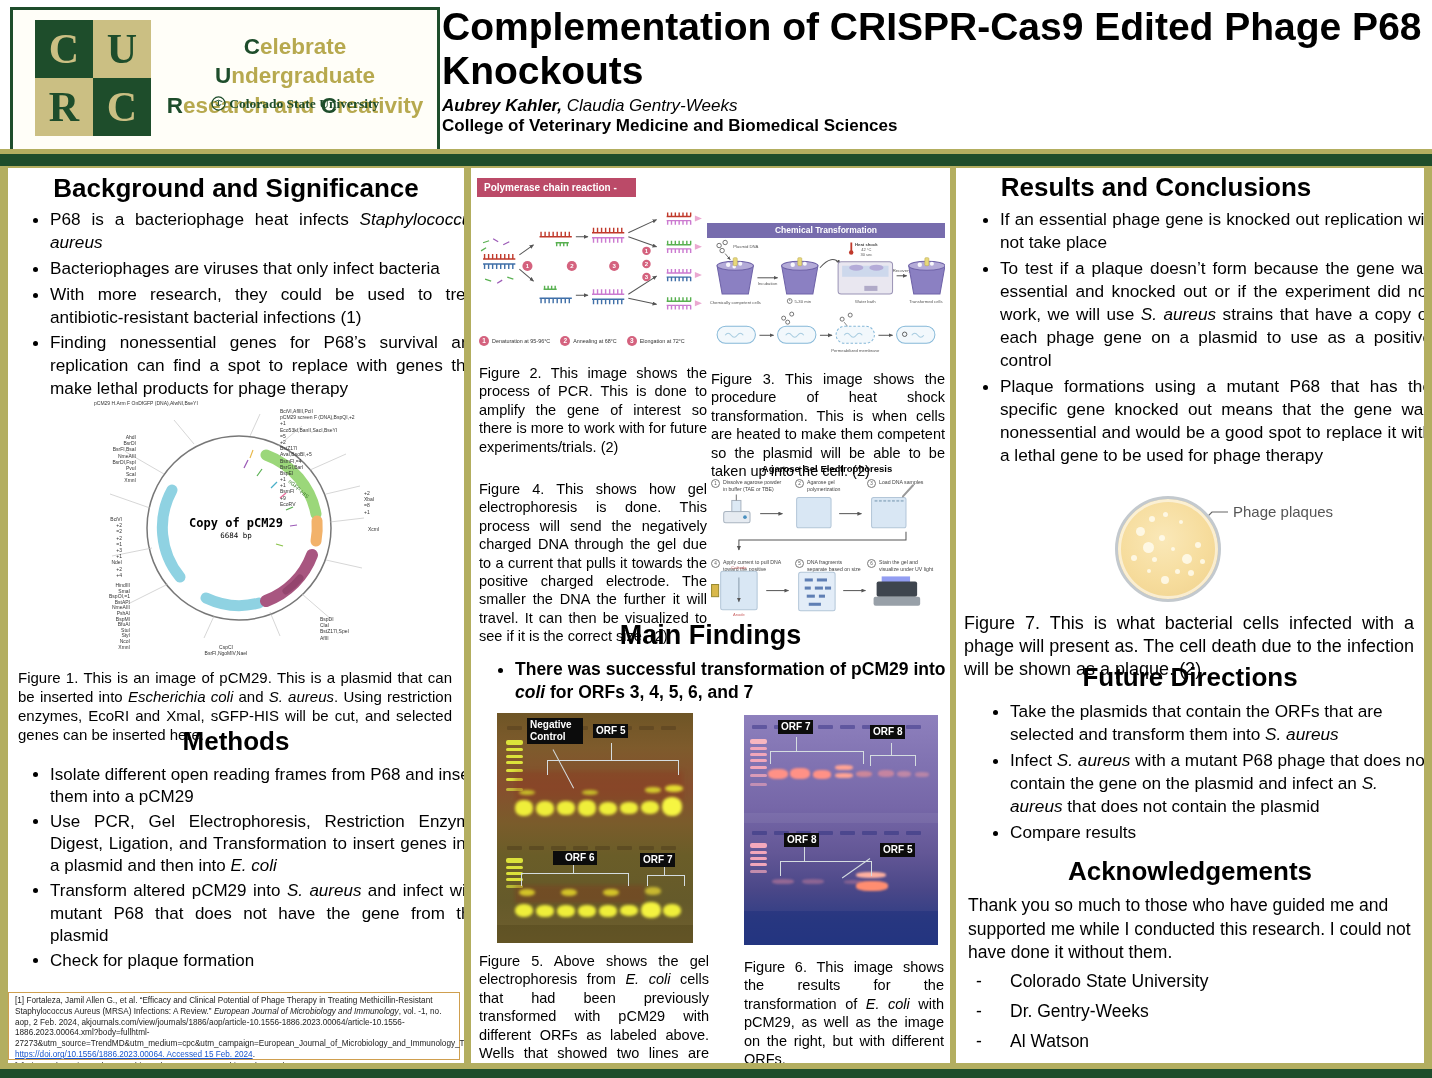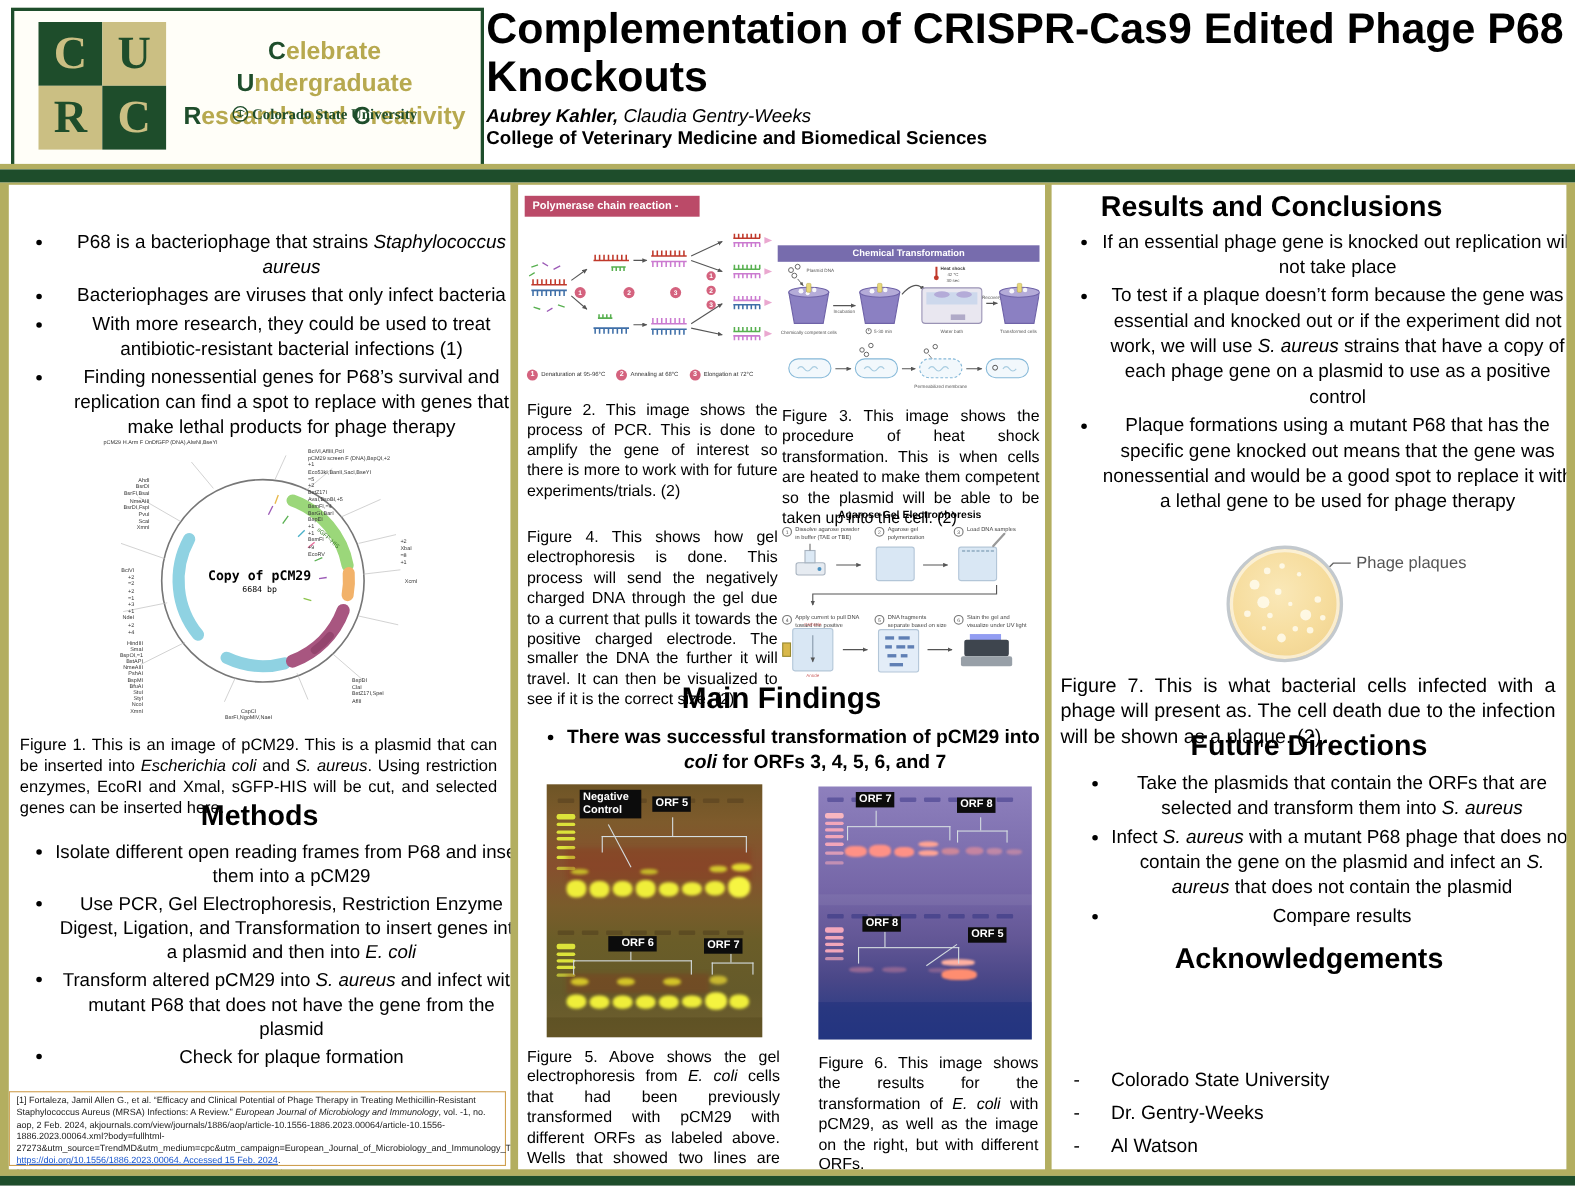--- a/index.html
+++ b/index.html
@@ -18,21 +18,21 @@
   .title{font-size:39px;font-weight:700;line-height:1.13;}
   .authors{font-size:17px;margin-top:3px;}
   .affil{font-size:17px;font-weight:700;}
   .bar-gold{position:absolute;left:0;top:149px;width:1432px;height:5px;background:#b3ae60;}
   .bar-green{position:absolute;left:0;top:154px;width:1432px;height:12px;background:#1E4D2B;}
   .body-bg{position:absolute;left:0;top:166px;width:1432px;height:903px;background:#b3ae60;}
   .bar-green-b{position:absolute;left:0;top:1069px;width:1432px;height:9px;background:#1E4D2B;}
   .col{position:absolute;top:168px;height:895px;background:#fff;overflow:hidden;}
   .h2{font-size:26px;font-weight:700;text-align:center;margin:0;}
   .bl{margin:0;padding-left:30px;text-align:justify;}
-  .bl li{margin-bottom:3px;text-align:center;}
+  .bl li{margin-bottom:3px;}
   .cap{font-size:14.5px;line-height:1.27;text-align:justify;}
   
   .plasmid{position:absolute;left:56px;top:230px;width:344px;height:262px;}
   .stk .sl{font-size:5px;line-height:1.24;color:#333;white-space:nowrap;}
   .stk{position:absolute;}
   .ctr-t{position:absolute;left:0;width:344px;text-align:center;font-family:"DejaVu Sans Mono",monospace;}
   
   .refs{position:absolute;left:0;top:824px;width:452px;height:68px;border:1px solid #cf9f4f;padding:3px 6px;box-sizing:border-box;}
   .ref{margin:0 0 1px 0;font-size:8.2px;line-height:1.32;color:#222;}
   
@@ -97,23 +97,24 @@
     <div class="authors"><span class="bd it">Aubrey Kahler,</span><span class="it"> Claudia Gentry-Weeks</span></div>
     <div class="affil">College of Veterinary Medicine and Biomedical Sciences</div>
   </div>
 
   <div class="bar-gold"></div>
   <div class="bar-green"></div>
   <div class="body-bg"></div>
   <div class="bar-green-b"></div>
 
   <div class="col" style="left:8px;width:456px;">
+    <h2 class="h2 a" style="left:0;top:5px;width:456px;">Background and Significance</h2>
     <ul class="bl a" style="left:12px;top:40px;width:430px;font-size:17.2px;line-height:1.33;">
 
-    <li><span>P68 is a bacteriophage that strains </span><span class="it">Staphylococcus aureus</span></li>
+    <li><span>P68 is a bacteriophage heat infects </span><span class="it">Staphylococcus aureus</span></li>
         <li><span>Bacteriophages are viruses that only infect bacteria</span></li>
         <li><span>With more research, they could be used to treat antibiotic-resistant bacterial infections (1)</span></li>
         <li><span>Finding nonessential genes for P68’s survival and replication can find a spot to replace with genes that make lethal products for phage therapy</span></li>
       </ul>
 
     <div class="plasmid">
       <svg class="a" style="left:0;top:0;" width="344" height="262" viewBox="0 0 344 262">
         <circle cx="175" cy="130" r="92" fill="none" stroke="#777" stroke-width="1.5"></circle>
 
         <path d="M108,92 A78,78 0 0 0 116,179" fill="none" stroke="#8fd2e2" stroke-width="11" stroke-linecap="round"></path>
@@ -701,20 +702,21 @@
 
     <h2 class="h2 a" style="left:0;top:494px;width:468px;">Future Directions</h2>
     <ul class="bl a" style="left:24px;top:532px;width:420px;font-size:17.2px;line-height:1.34;text-align:left;">
 
     <li><span>Take the plasmids that contain the ORFs that are selected and transform them into </span><span class="it">S. aureus</span></li>
         <li><span>Infect </span><span class="it">S. aureus</span><span> with a mutant P68 phage that does not contain the gene on the plasmid and infect an </span><span class="it">S. aureus</span><span> that does not contain the plasmid</span></li>
         <li><span>Compare results</span></li>
       </ul>
 
     <h2 class="h2 a" style="left:0;top:688px;width:468px;">Acknowledgements</h2>
+    <div class="a" style="left:12px;top:726px;width:446px;font-size:17.5px;line-height:1.35;">Thank you so much to those who have guided me and supported me while I conducted this research. I could not have done it without them.</div>
     <ul class="dash-list a" style="left:12px;top:802px;width:440px;">
 
     <li>Colorado State University</li>
         <li>Dr. Gentry-Weeks</li>
         <li>Al Watson</li>
         <li>Sencer Karagul</li>
       </ul>
   </div>
 
 </div>

